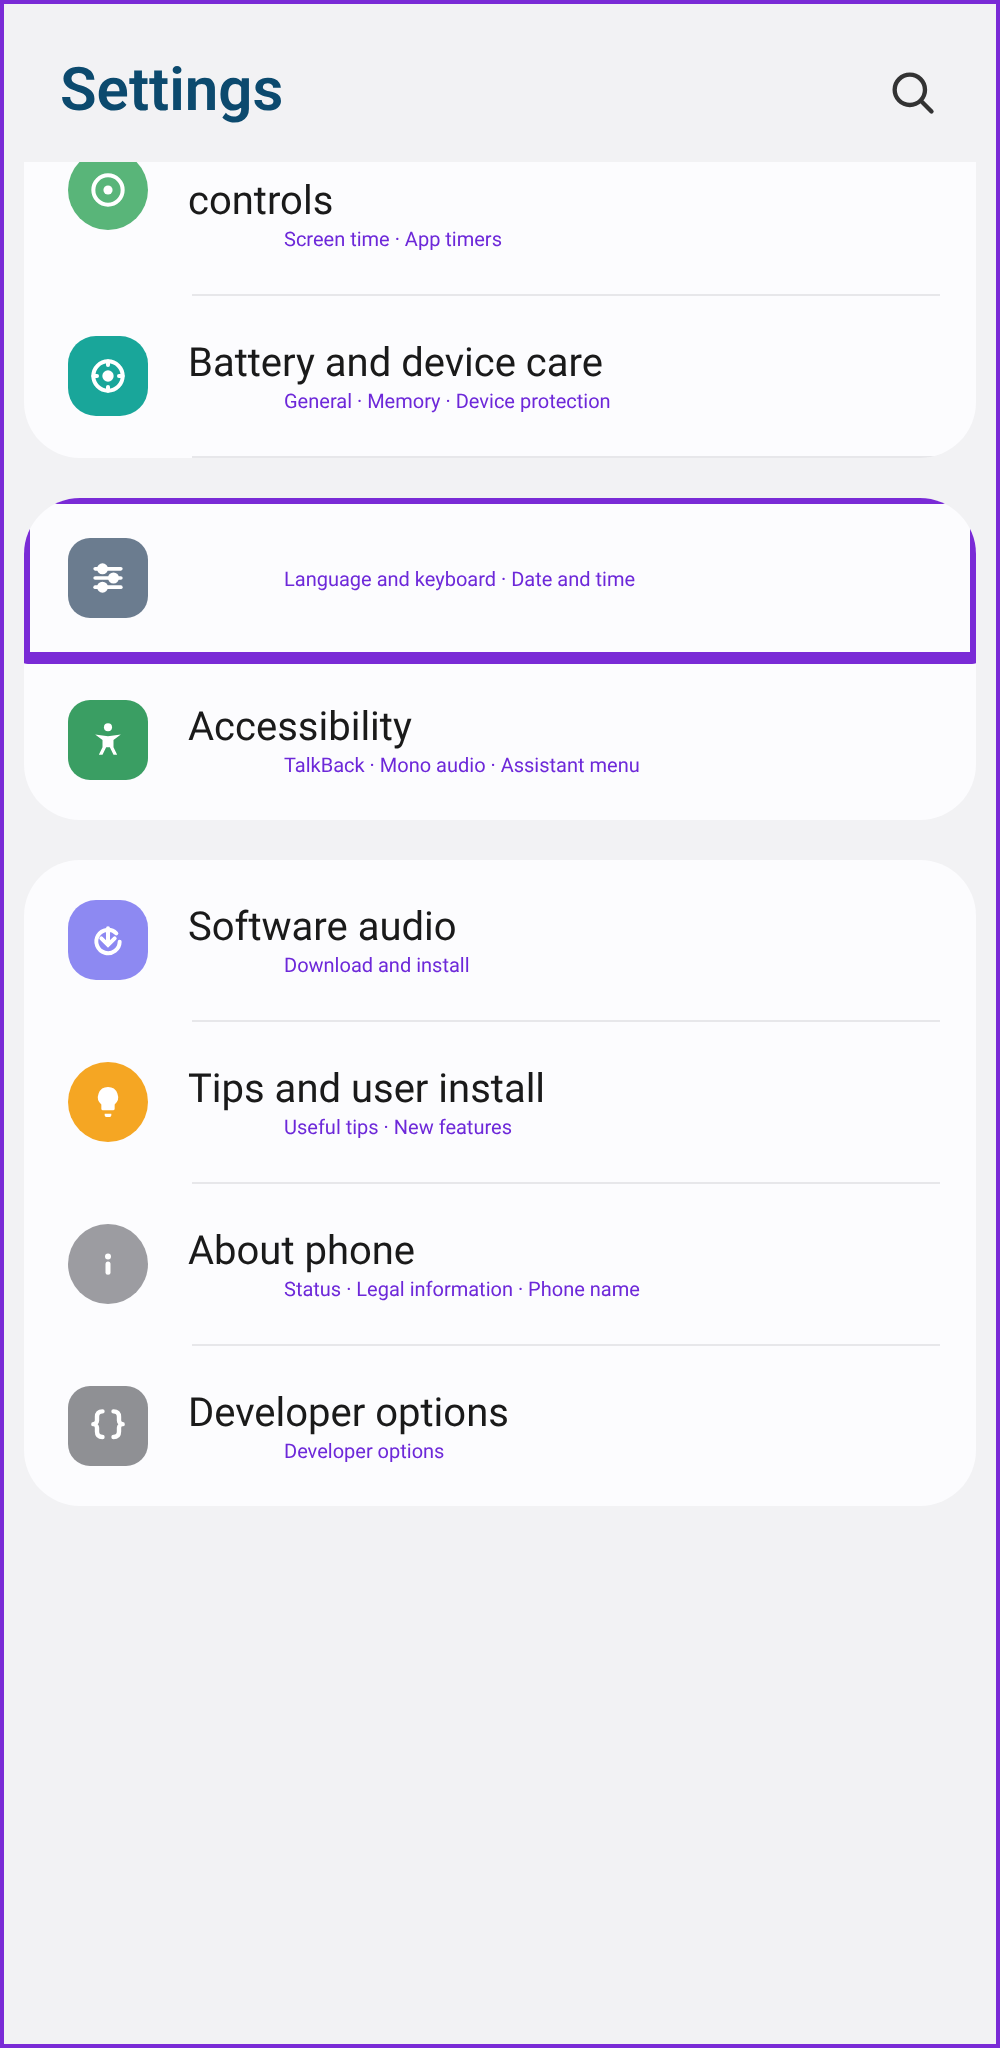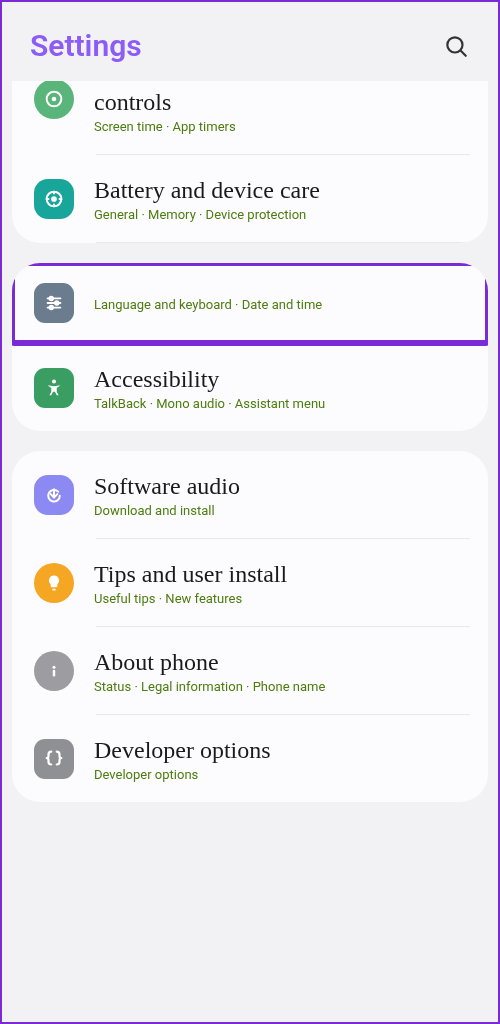--- a/index.html
+++ b/index.html
@@ -13,21 +13,21 @@
   }
   .header {
     display: flex;
     align-items: center;
     justify-content: space-between;
     padding: 26px 28px 18px 28px;
   }
   .header h1 {
     font-size: 30px;
     font-weight: 600;
-    color: #8b5cf6;
+    color: #0c4a6e;
   }
   .search-btn {
     width: 28px; height: 28px;
     display:flex; align-items:center; justify-content:center;
     color:#333;
   }
   .card {
     background: #fcfcfe;
     border-radius: 28px;
     margin: 0 10px 20px 10px;
@@ -55,31 +55,31 @@
   }
   .icon {
     width: 40px; height: 40px;
     border-radius: 11px;
     display:flex; align-items:center; justify-content:center;
     color:#fff;
   }
   .icon svg { display:block; }
   .text-col { flex:1; min-width:0; padding-left:10px; }
   .title {
-    font-size: 24px;
+    font-size: 20px;
     color: #1a1a1a;
     font-weight: 400;
     line-height:1.25;
-    font-family:Liberation Serif, serif;
   }
   .sub {
-    font-size: 13px;
-    color: #4d7c0f;
+    font-size: 10px;
+    color: #6d28d9;
     margin-top: 2px;
     white-space: normal;
+    margin-left: 48px;
   }
   .highlight {
     outline: 6px solid #7a2bd6;
     outline-offset: -3px;
     border-radius: 2px;
   }
   
   .partial .icon { position:relative; top:6px; }
   .card.top-cut { border-top-left-radius:0; border-top-right-radius:0; margin-top:0; }
 

